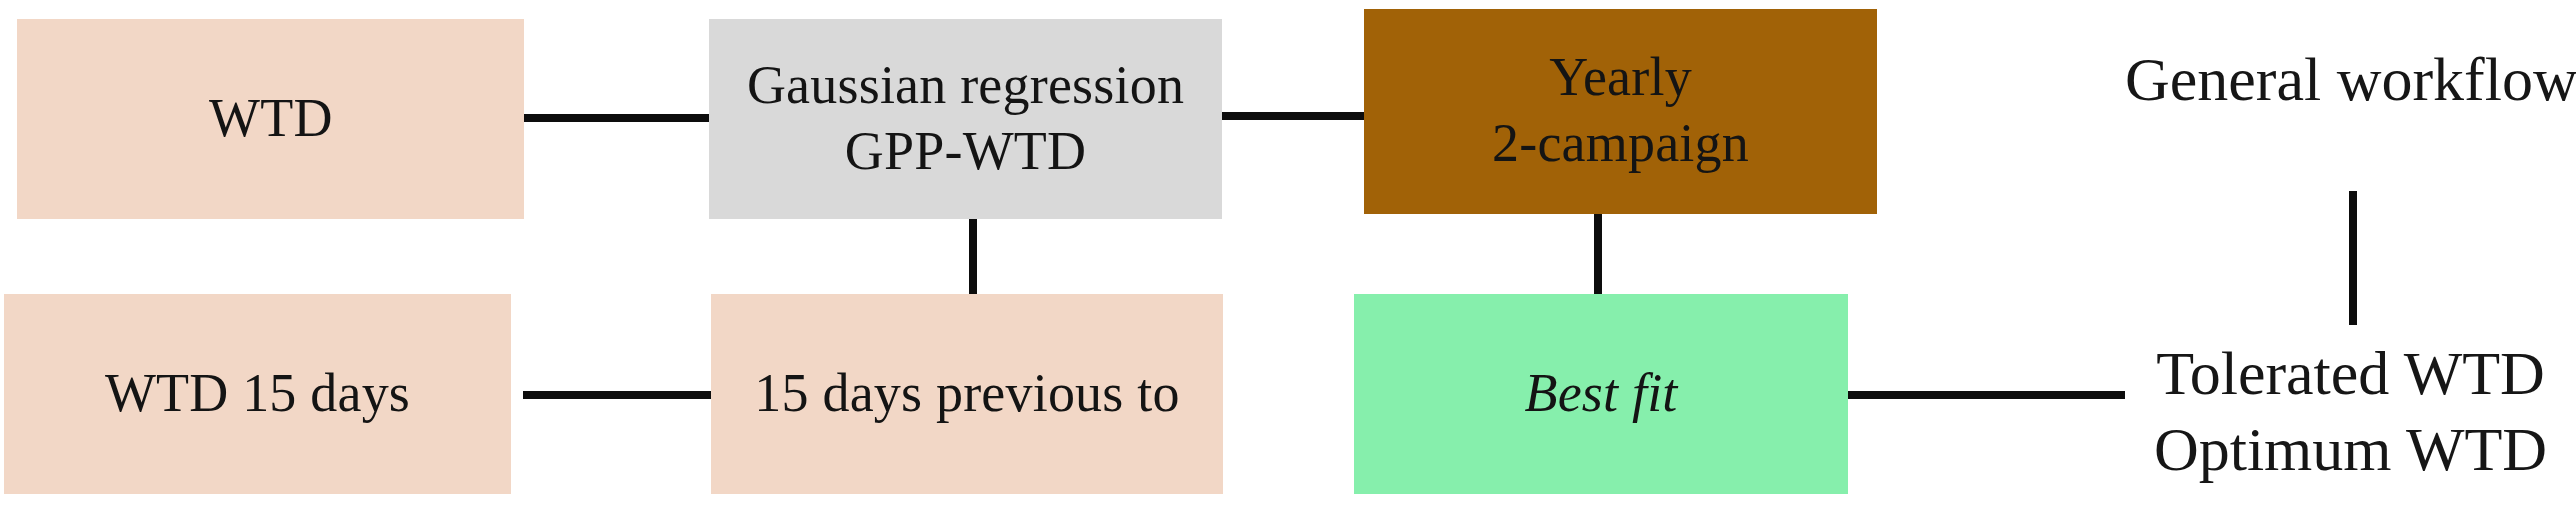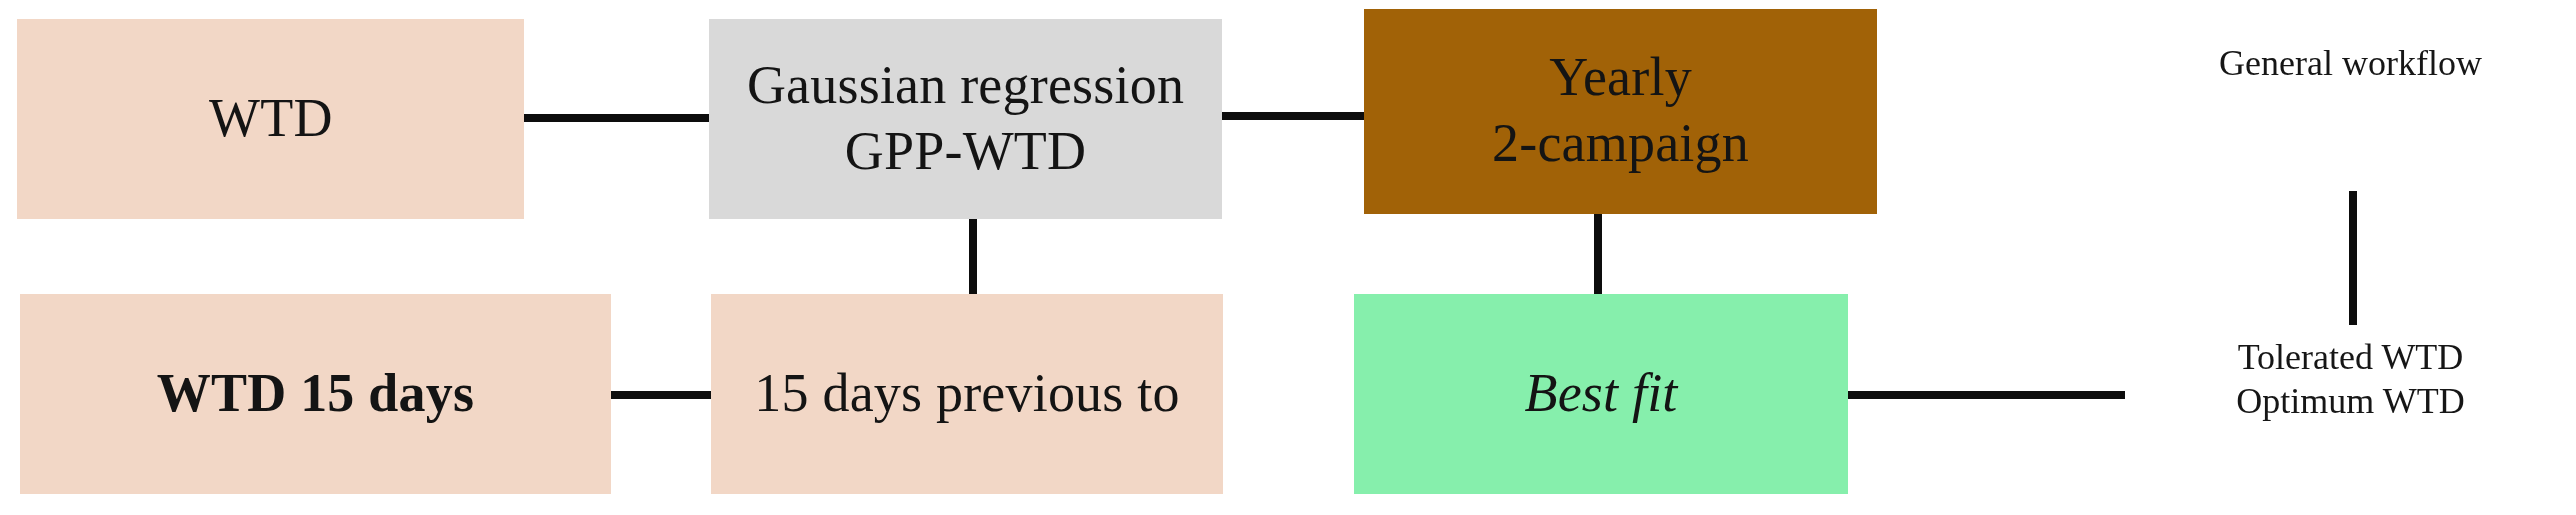--- a/index.html
+++ b/index.html
@@ -43,21 +43,21 @@
   }
   .edge.h {
     height: 7.8px;
   }
   .edge.v {
     width: 7.8px;
   }
   .freetext {
     position: absolute;
     color: #161616;
-    font-size: 36px;
+    font-size: 62px;
     line-height: 1.22;
     text-align: center;
     white-space: nowrap;
   }
   .freetext .ln { display: block; }
 </style>
 </head>
 <body>
 
 <div id="canvas">
@@ -89,21 +89,21 @@
     </span>
   </div>
 
   <div class="node" style="left:1364px; top:8.7px; width:513px; height:205px; background:#a16207;">
     <span class="label">
       <span class="ln">Yearly</span>
       <span class="ln">2-campaign</span>
     </span>
   </div>
 
-  <div class="node" style="left:20px; top:294px; width:591px; height:200px; background:#F2D7C6;font-weight:bold;">
+  <div class="node" style="left:4px; top:294px; width:507px; height:200px; background:#F2D7C6;">
     <span class="label">
       <span class="ln">WTD 15 days</span>
     </span>
   </div>
 
   <div class="node" style="left:711px; top:294px; width:512px; height:200px; background:#F2D7C6;">
     <span class="label">
       <span class="ln">15 days previous to</span>
     </span>
   </div>

